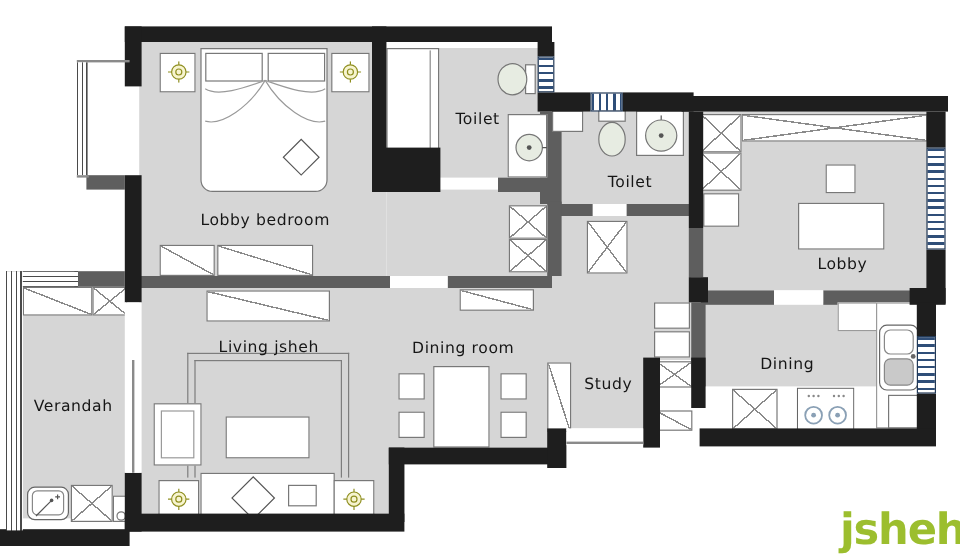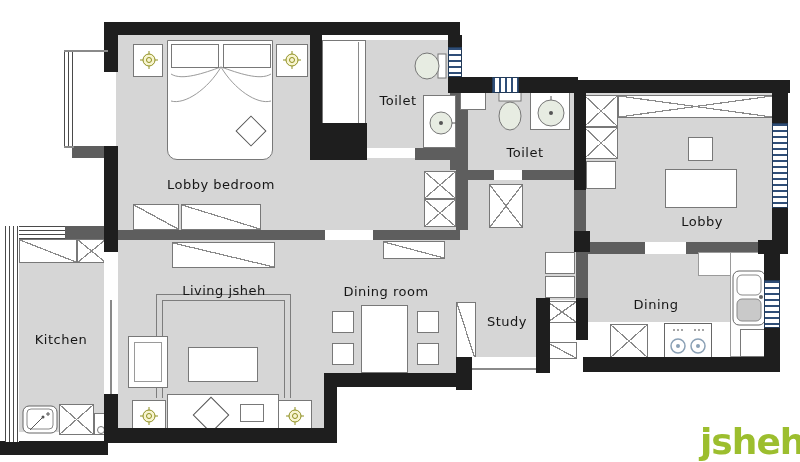--- a/index.html
+++ b/index.html
@@ -259,21 +259,21 @@
   <div class="glassv" style="left:5px;top:226px;width:14px;height:216px;"></div>
 
   <div class="label" style="left:221px;top:184px;">Lobby bedroom</div>
   <div class="label" style="left:398px;top:100px;">Toilet</div>
   <div class="label" style="left:525px;top:152px;">Toilet</div>
   <div class="label" style="left:702px;top:221px;">Lobby</div>
   <div class="label" style="left:224px;top:290px;">Living jsheh</div>
   <div class="label" style="left:386px;top:291px;">Dining room</div>
   <div class="label" style="left:507px;top:321px;">Study</div>
   <div class="label" style="left:656px;top:304px;">Dining</div>
-  <div class="label" style="left:61px;top:339px;">Kitchen</div>
+  <div class="label" style="left:61px;top:339px;">Verandah</div>
 
   <div id="wm" style="left:700px;top:424px;width:98px;height:36px;">
     <span class="brand">jsheh</span>
     <span class="col">
       <span class="cjk">聚设汇</span>
       <span class="suffix">.com</span>
     </span>
   </div>
 
 </div>

